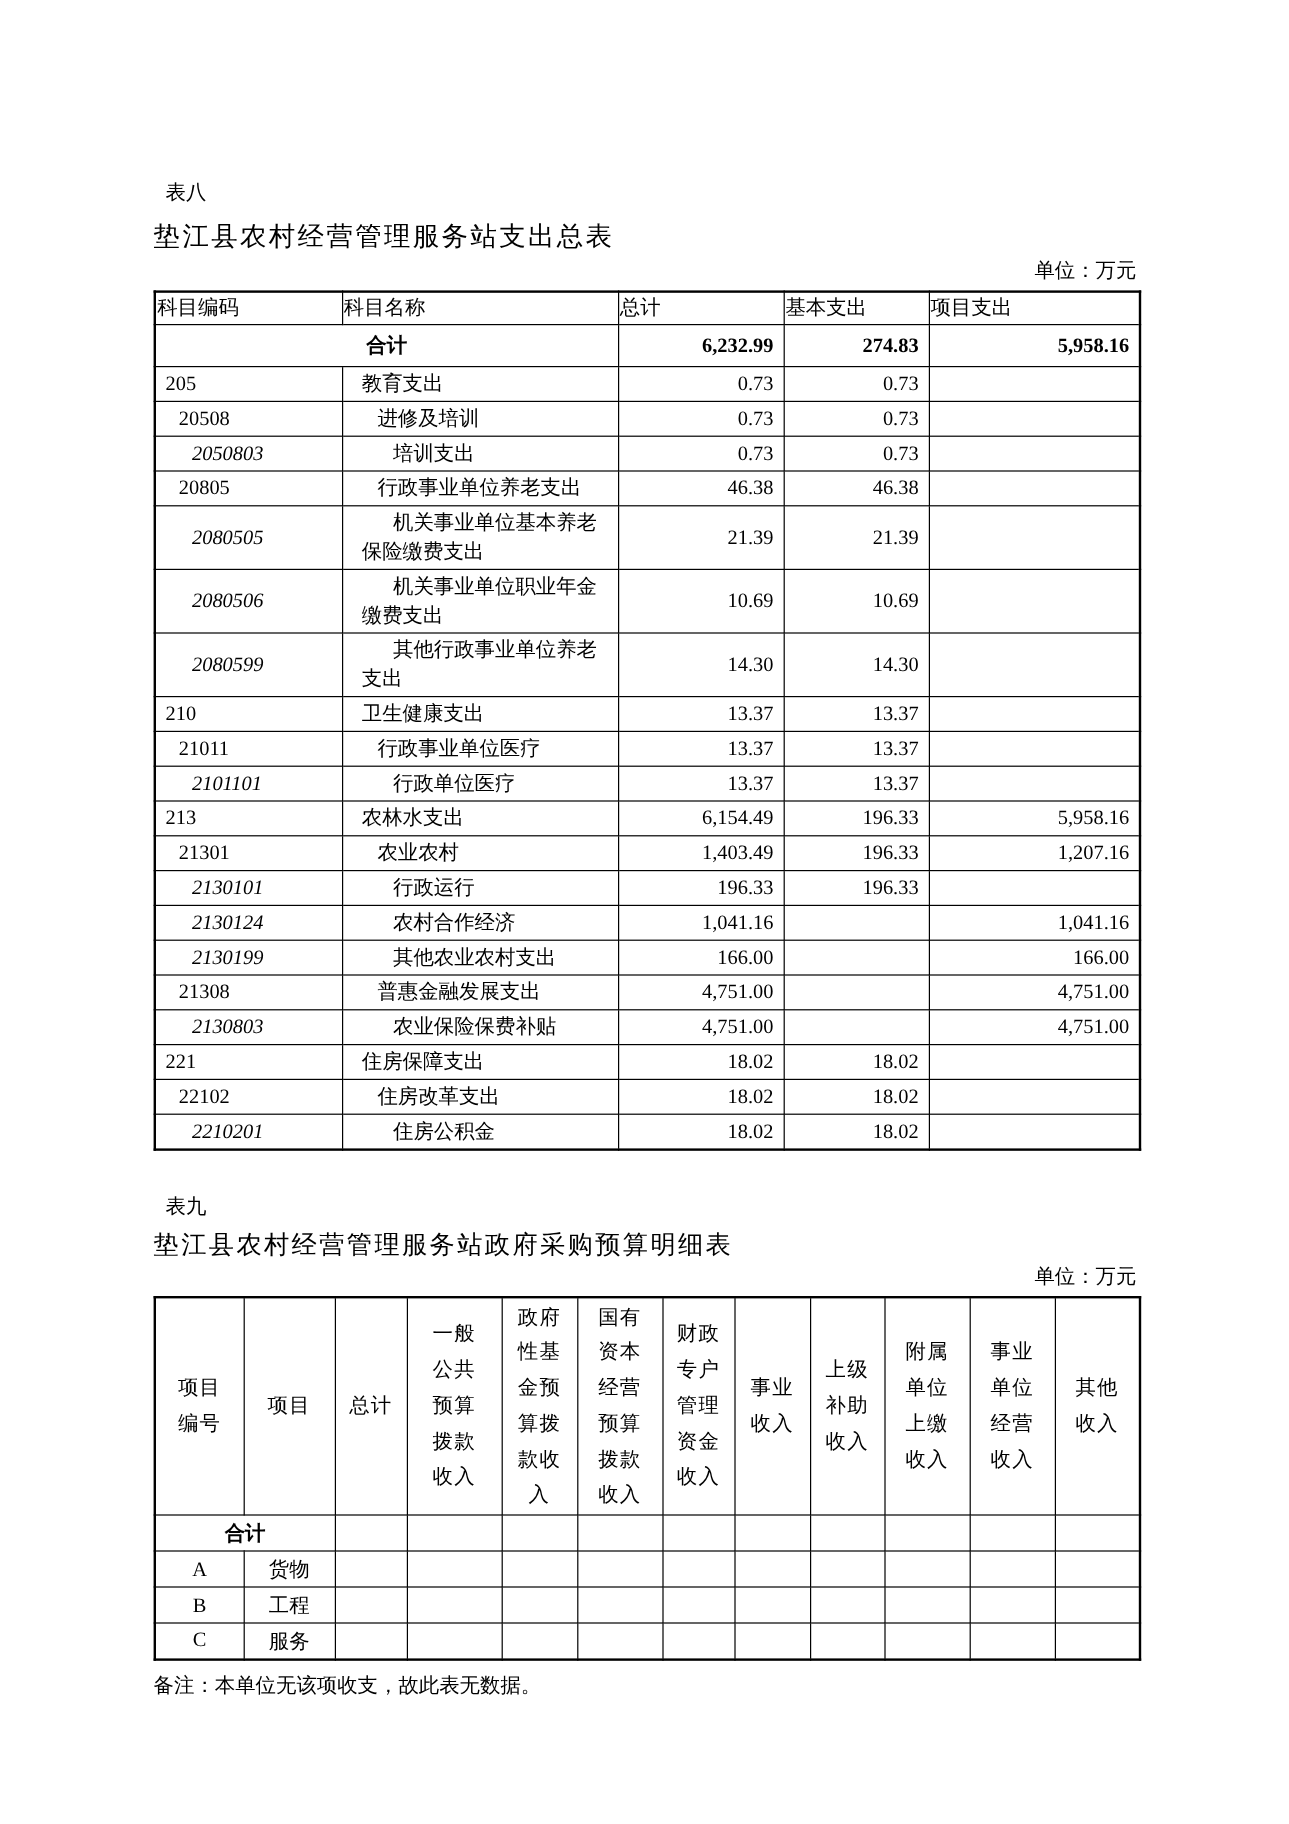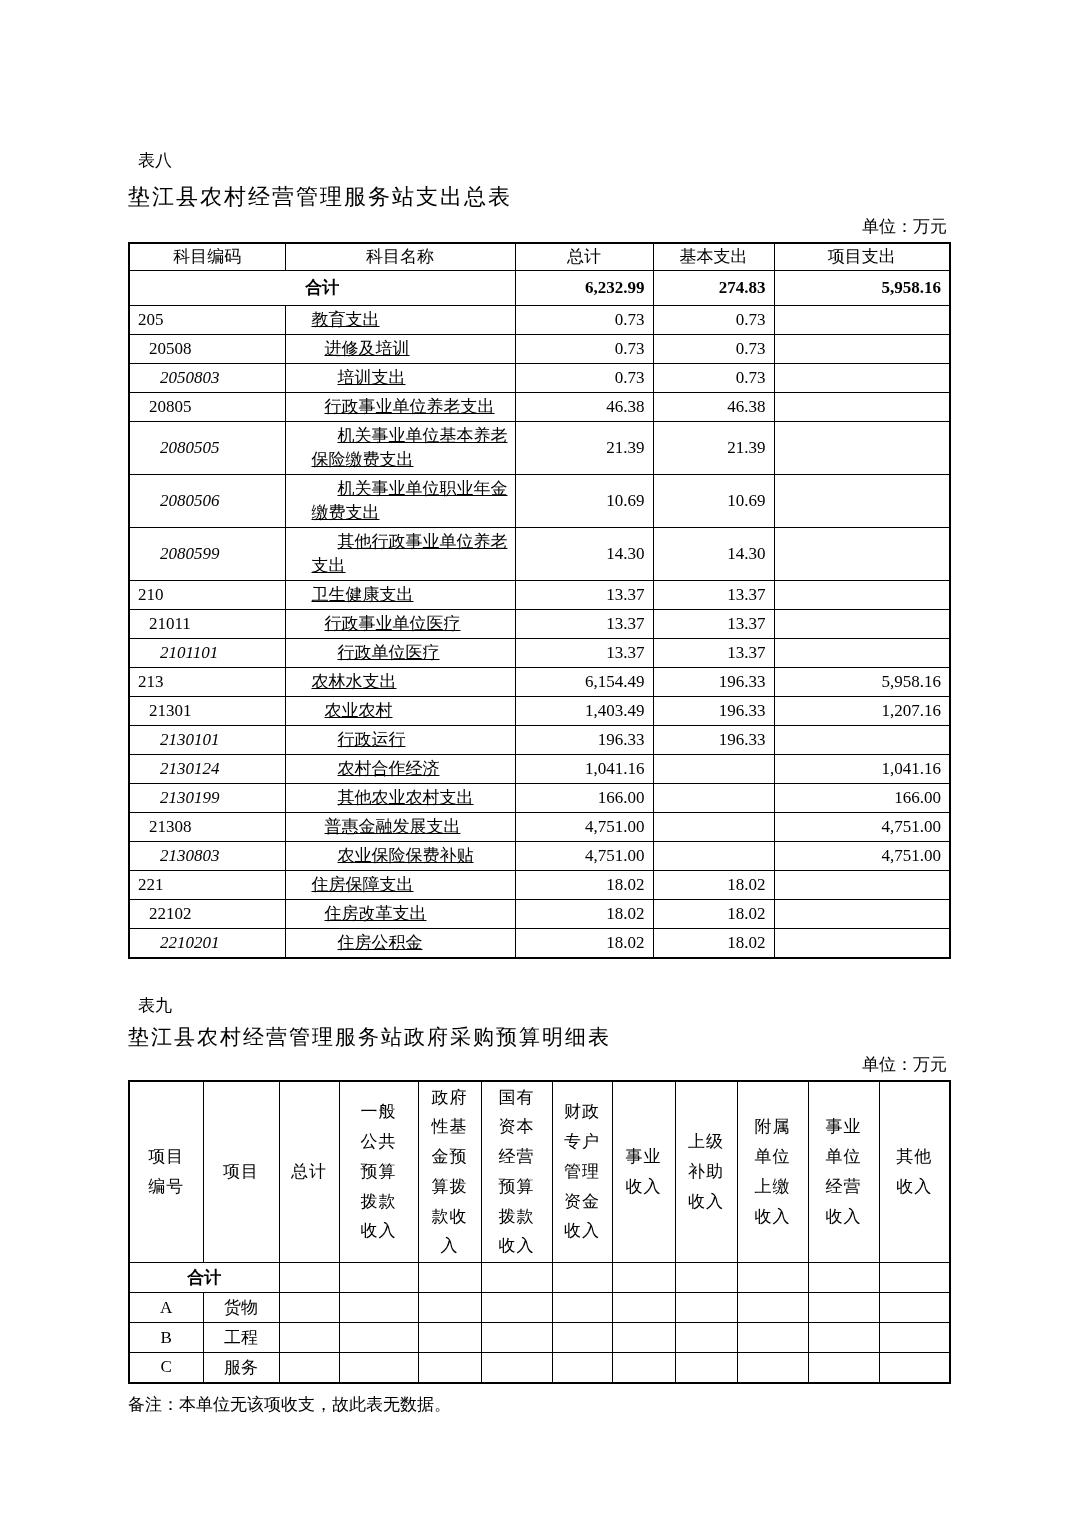--- a/index.html
+++ b/index.html
@@ -16,29 +16,29 @@
   .doc-title {
     font-size: 22px; font-weight: normal; text-align: left;
     margin: 10px 0 5px 0; letter-spacing: 2px;
   }
   .unit-line { text-align: right; font-size: 17px; line-height: 22px; margin-bottom: 3px; padding-right: 2px; font-family: Liberation Mono, monospace; }
 
   table { border-collapse: collapse; table-layout: fixed; width: 821px; border: 2px solid #000; }
   th, td { border: 1px solid #000; font-size: 17px; font-weight: normal; overflow: hidden; }
 
   
-  .t8 thead th { height: 27px; text-align: center; }
+  .t8 thead th { height: 27px; text-align: left; }
   .t8 td { height: 29px; line-height: 24px; padding: 2px 0; vertical-align: middle; }
   .t8 .total-row td { height: 35px; font-weight: bold; }
   .t8 .total-row .total-name { text-align: center; }
   .t8 .num { text-align: right; padding-right: 8px; }
   .t8 .code { padding-left: 8px; }
   .t8 .code.lv2 { padding-left: 19px; }
   .t8 .code.lv3 { padding-left: 30px; font-style: italic; }
-  .t8 .name { padding-left: 26px; padding-right: 4px; text-decoration: underline; }
+  .t8 .name { padding-left: 16px; padding-right: 4px; }
   .t8 .name.lv2 { text-indent: 13px; }
   .t8 .name.lv3 { text-indent: 26px; }
 
   
   .t9 thead th { height: 164px; text-align: center; vertical-align: middle; }
   .t9 thead .vtxt { display: inline-block; max-width: 2.35em; line-height: 1.75; letter-spacing: 1px; }
   .t9 td { height: 30px; text-align: center; vertical-align: middle; }
   .t9 .total-row td { font-weight: bold; }
 
   .note-line { font-size: 17px; line-height: 24px; margin-top: 9px; }

